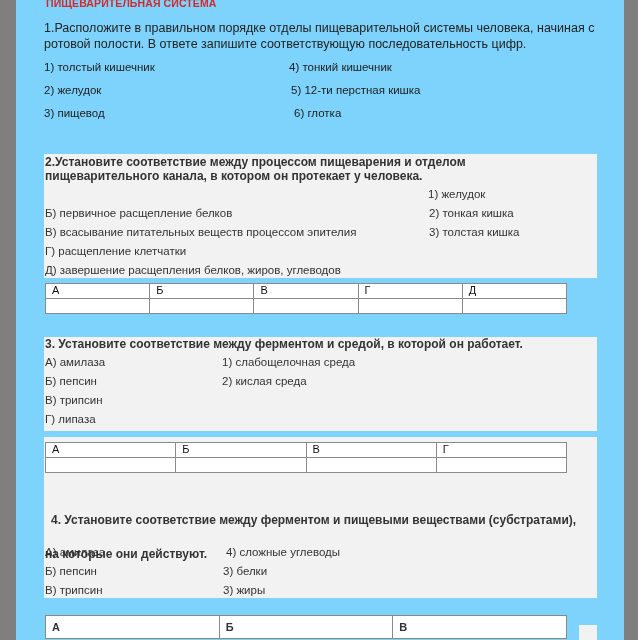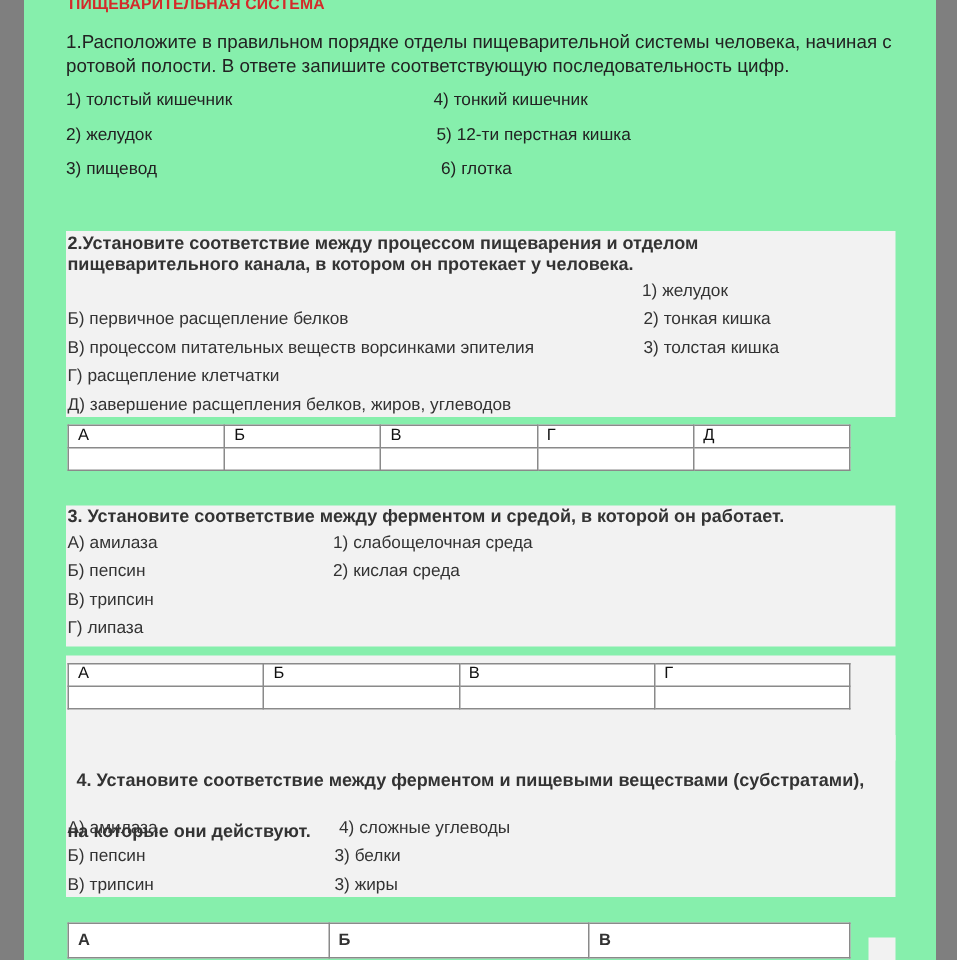--- a/index.html
+++ b/index.html
@@ -4,21 +4,21 @@
 <style>
   html, body { margin:0; padding:0; }
   body {
     width:638px; height:640px; overflow:hidden; position:relative;
     background:#7f7f7f;
     font-family:"Liberation Sans", sans-serif;
     color:#222;
   }
   .page {
     position:absolute; left:16px; top:0; width:608px; height:640px;
-    background:#86efac; overflow:hidden;
+    background:#7dd3fc; overflow:hidden;
   }
   .abs { position:absolute; white-space:nowrap; }
   .title {
     left:30px; top:-3px; font-size:10.5px; font-weight:bold; color:#d42a2a;
     letter-spacing:0.1px;
   }
   .q1 { left:28px; top:20px; font-size:12.5px; line-height:16px; color:#222; white-space:normal; width:560px; }
   .opt { font-size:11.5px; color:#222; }
   .shade { position:absolute; background:#f2f2f2; }
   .qh { font-size:12px; font-weight:bold; color:#333; line-height:15px; }
@@ -44,21 +44,21 @@
   <div class="abs opt" style="left:28px; top:84px;">2) желудок</div>
   <div class="abs opt" style="left:28px; top:107px;">3) пищевод</div>
   <div class="abs opt" style="left:273px; top:61px;">4) тонкий кишечник</div>
   <div class="abs opt" style="left:275px; top:84px;">5) 12-ти перстная кишка</div>
   <div class="abs opt" style="left:278px; top:107px;">6) глотка</div>
 
   <div class="shade" style="left:28px; top:154px; width:553px; height:124px;"></div>
   <div class="abs qh" style="left:29px; top:155px;">2.Установите соответствие между процессом пищеварения и отделом</div>
   <div class="abs qh" style="left:29px; top:169px;">пищеварительного канала, в котором он протекает у человека.</div>
   <div class="abs item" style="left:29px; top:207px;">Б)  первичное расщепление белков</div>
-  <div class="abs item" style="left:29px; top:226px;">В) процессом питательных веществ ворсинками эпителия</div>
+  <div class="abs item" style="left:29px; top:226px;">В) всасывание питательных веществ процессом эпителия</div>
   <div class="abs item" style="left:29px; top:245px;">Г) расщепление клетчатки</div>
   <div class="abs item" style="left:29px; top:264px;">Д) завершение расщепления белков, жиров, углеводов</div>
   <div class="abs item" style="left:412px; top:188px;">1) желудок</div>
   <div class="abs item" style="left:413px; top:207px;">2) тонкая кишка</div>
   <div class="abs item" style="left:413px; top:226px;">3) толстая кишка</div>
 
   <table class="ans" style="left:29px; top:283px; width:522px;">
     <tbody>
         <tr>
       <td style="width:20%">А</td>

